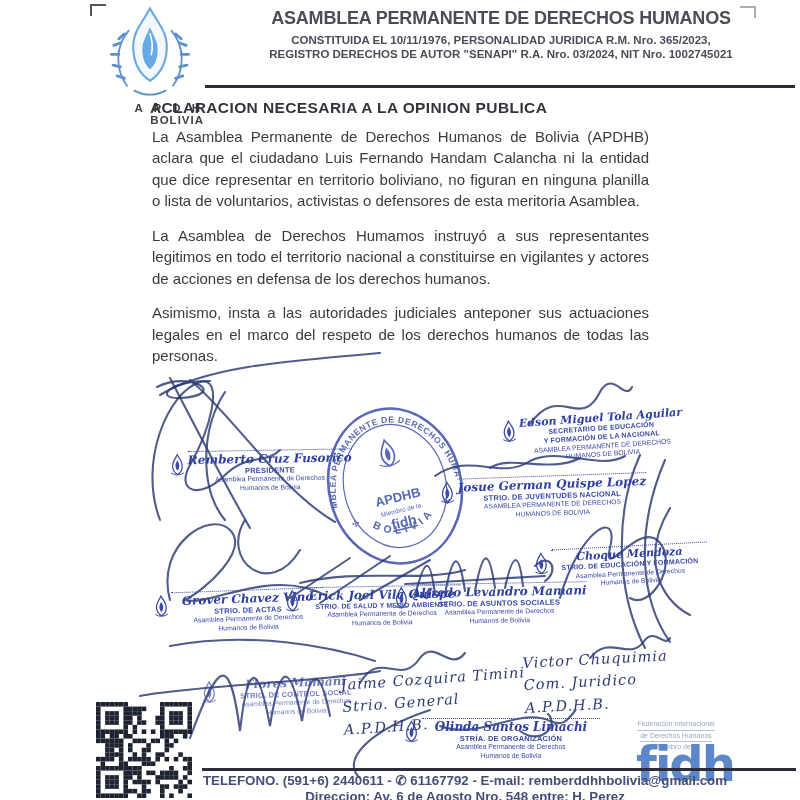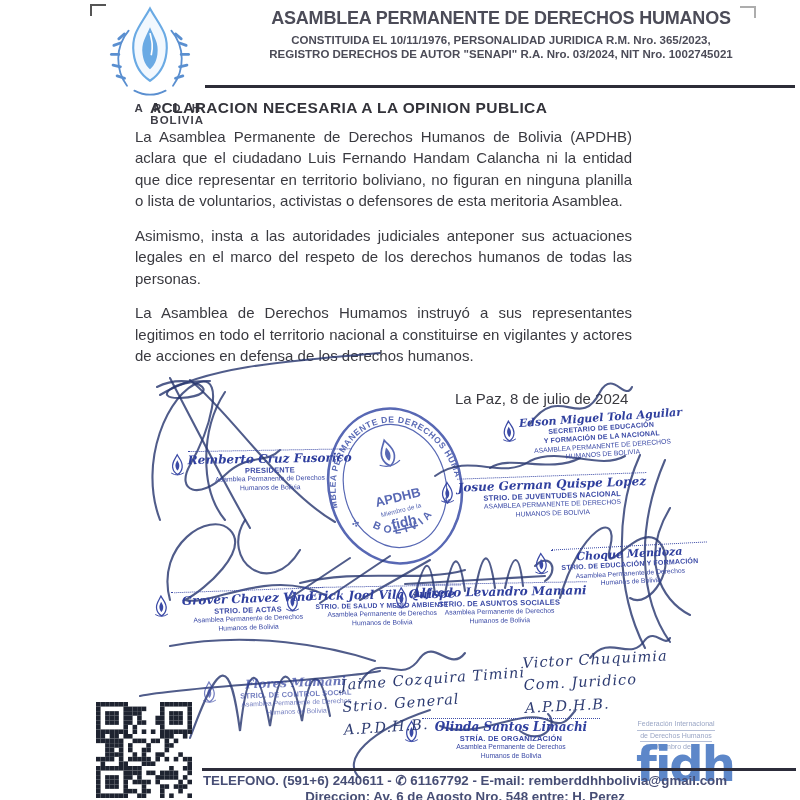--- a/index.html
+++ b/index.html
@@ -11,21 +11,21 @@
   .logo-cap{font-weight:bold;color:#3f3f48;letter-spacing:4px;font-size:11.5px;line-height:1.05;}
   .logo-cap2{font-weight:bold;color:#3f3f48;letter-spacing:1px;font-size:11.5px;line-height:1.05;}
   .header-text{position:absolute;left:205px;top:8px;width:592px;text-align:center;color:#4a4a55;}
   .org-name{font-size:18px;font-weight:bold;letter-spacing:-0.2px;line-height:1.2;color:#4c4c58;}
   .org-sub{font-size:11.5px;font-weight:bold;line-height:1.25;margin-top:3px;color:#4c4c58;}
   .header-rule{position:absolute;left:205px;top:85px;width:590px;height:3px;background:#2d2d38;}
 
   
   .doc-title{position:absolute;left:150px;top:99px;width:500px;text-align:left;
              font-size:15.5px;font-weight:bold;letter-spacing:.4px;color:#33333a;}
-  .paras{position:absolute;left:135px;top:126px;width:497px;font-size:15px;line-height:1.43;
+  .paras{position:absolute;left:152px;top:126px;width:497px;font-size:15px;line-height:1.43;
          text-align:justify;color:#3a3a40;}
   .paras p{margin:0 0 13px 0;}
   .dateline{position:absolute;left:455px;top:390px;font-size:15px;color:#3a3a40;}
 
   
   .stamp{position:absolute;display:flex;align-items:flex-start;color:#3b4aa6;}
   .stamp .flame-slot{flex:0 0 20px;margin-top:2px;color:#3b4aa6;}
   .stamp-lines{flex:1;text-align:center;}
   .stamp-name{font-family:"DejaVu Serif",serif;font-style:italic;font-weight:bold;
               font-size:12px;color:#2f3f9e;white-space:nowrap;}
@@ -96,24 +96,23 @@
   <div class="header-text">
     <div class="org-name">ASAMBLEA PERMANENTE DE DERECHOS HUMANOS</div>
     <div class="org-sub">CONSTITUIDA EL 10/11/1976,  PERSONALIDAD JURIDICA R.M. Nro. 365/2023,</div>
     <div class="org-sub" style="margin-top:0">REGISTRO DERECHOS DE AUTOR "SENAPI" R.A. Nro. 03/2024,   NIT Nro. 1002745021</div>
   </div>
   <div class="header-rule"></div>
 
   <div class="doc-title">ACLARACION NECESARIA A LA OPINION PUBLICA</div>
   <div class="paras">
     <p>La Asamblea Permanente de Derechos Humanos de Bolivia (APDHB) aclara que el ciudadano Luis Fernando Handam Calancha ni la entidad que dice representar en territorio boliviano, no figuran en ninguna planilla o lista de voluntarios, activistas o defensores de esta meritoria Asamblea.</p>
+    <p>La Asamblea de Derechos Humamos instruyó a sus representantes legitimos en todo el territorio nacional a constituirse en vigilantes y actores de acciones en defensa de los derechos humanos.</p>
     <p>Asimismo, insta a las autoridades judiciales anteponer sus actuaciones legales en el marco del respeto de los derechos humanos de todas las personas.</p>
-    <p>La Asamblea de Derechos Humamos instruyó a sus representantes legitimos en todo el territorio nacional a constituirse en vigilantes y actores de acciones en defensa de los derechos humanos.</p>
-  </div>
-  <div class="dateline">La Paz, 8 de julio de 2024</div>
+  </div>
 
   <div class="seal">
     <svg width="150" height="168" viewBox="0 0 150 168">
       <defs>
         <path id="sealArcTop" d="M14 96 A 61 74 0 1 1 136 96"></path>
         <path id="sealArcBot" d="M28 98 A 52 62 0 0 0 122 98"></path>
       </defs>
       <ellipse cx="75" cy="86" rx="66" ry="78" fill="none" stroke="#4a5cae" stroke-width="2.6"></ellipse>
       <ellipse cx="75" cy="86" rx="51" ry="62" fill="none" stroke="#4a5cae" stroke-width="1.2"></ellipse>
       <text font-size="8.6" font-weight="bold" fill="#4a5cae" letter-spacing="0.6" text-anchor="middle">

